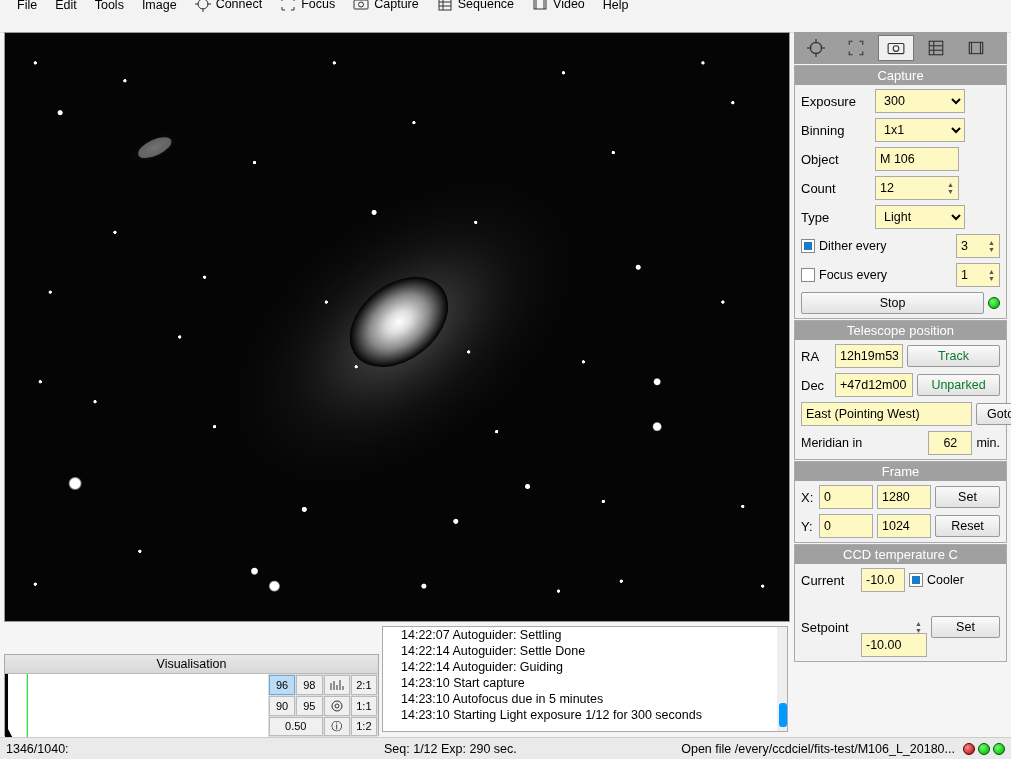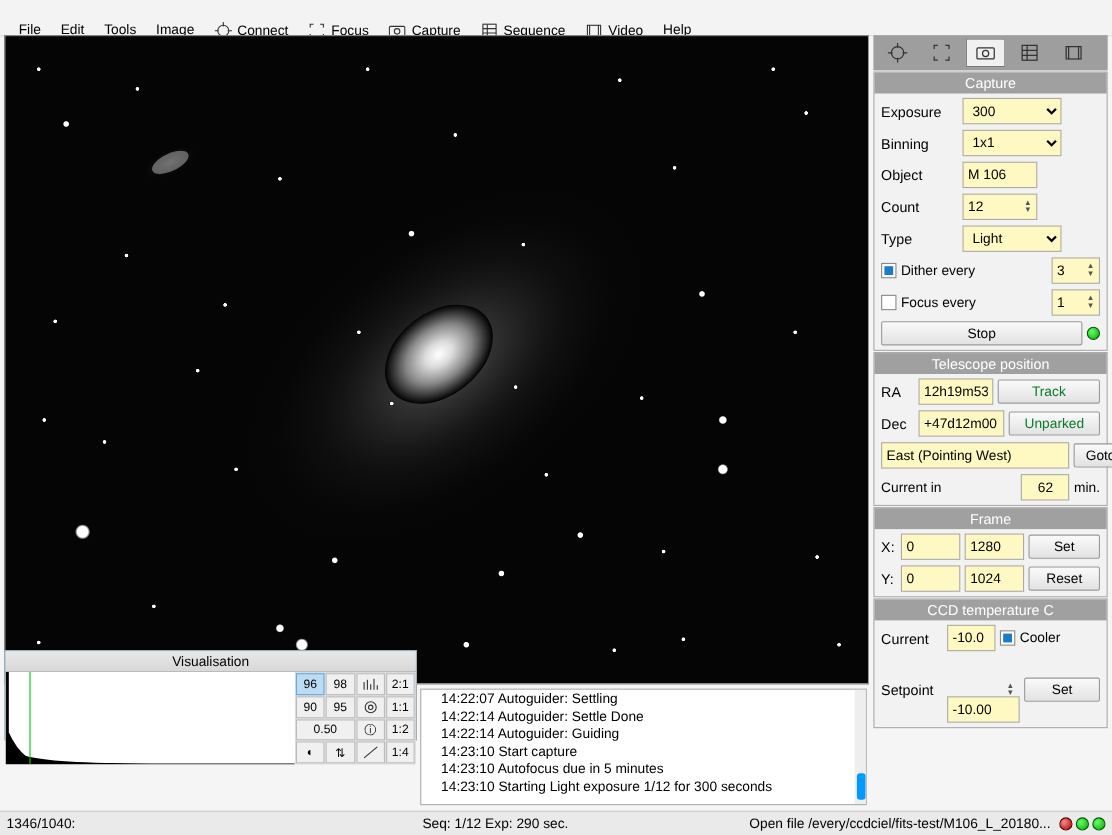--- a/index.html
+++ b/index.html
@@ -1,28 +1,28 @@
 <!DOCTYPE html>
 <html><head>
 <meta charset="utf-8">
 <style>
 * { box-sizing: border-box; margin: 0; padding: 0; }
 body { font-family: "Segoe UI", Tahoma, sans-serif; font-size: 12.5px; background: #f5f5f5; color: #000; width: 1011px; height: 759px; overflow: hidden; position: relative; }
 
 
-.menubar { display: flex; align-items: flex-start; gap: 0; background: #f3f3f3; border-bottom: 1px solid #ddd; height: 30px; padding: 16px 8px; }
+.menubar { display: flex; align-items: flex-end; gap: 0; background: #f3f3f3; border-bottom: 1px solid #ddd; height: 30px; padding: 16px 8px; }
 .menubar .item { padding: 4px 9px; cursor: pointer; display: flex; align-items: center; gap: 5px; }
 .menubar .ico { width: 16px; height: 16px; display: inline-flex; align-items: center; justify-content: center; color: #444; }
 
 
 .image-area { position: absolute; left: 4px; top: 32px; width: 786px; height: 590px; background: #000; border: 1px solid #999; overflow: hidden; }
 .image-area svg { width: 100%; height: 100%; }
 
 
-.vis-panel { position: absolute; left: 4px; top: 591px; width: 375px; height: 82px; border: 1px solid #aaa; background: #7dd3fc; }
+.vis-panel { position: absolute; left: 4px; top: 654px; width: 375px; height: 82px; border: 1px solid #aaa; background: #f9a8d4; }
 .vis-title { text-align: center; background: linear-gradient(#e8e8e8,#d8d8d8); padding: 2px; font-size: 12.5px; border-bottom: 1px solid #bbb; }
 .vis-body { display: flex; height: 84px; }
 .hist-area { flex: 1; background: #fff; position: relative; }
 .hist-area svg { width: 100%; height: 100%; }
 .vis-buttons { width: 110px; display: grid; grid-template-columns: 1fr 1fr 1fr 1fr; grid-template-rows: repeat(4,1fr); gap: 1px; padding: 1px; background: #ddd; }
 .vis-btn { background: #f0f0f0; border: 1px solid #bbb; display: flex; align-items: center; justify-content: center; font-size: 11px; cursor: pointer; }
 .vis-btn.active { background: #bcdcf5; border-color: #6aa8d8; }
 .vis-btn.wide { grid-column: span 2; }
 
 
@@ -40,21 +40,21 @@
 
 .section { background: #f2f2f2; border: 1px solid #aaa; }
 .section-title { background: #a0a0a0; color: #fff; text-align: center; padding: 2px; font-size: 13px; font-weight: 500; }
 .section-body { padding: 4px 6px; display: flex; flex-direction: column; gap: 5px; }
 
 .row { display: flex; align-items: center; gap: 4px; }
 .row label { flex: 0 0 70px; font-size: 13px; }
 .row label.short { flex: 0 0 56px; }
 input[type=text], select { border: 1px solid #aaa; background: #fef9c3; padding: 3px 4px; font-size: 12.5px; font-family: inherit; height: 24px; }
 select { width: 90px; }
-input.field { width: 68px; }
+input.field { width: 84px; }
 input.sfield { width: 44px; text-align: left; }
 .chk { width: 14px; height: 14px; border: 1px solid #888; background: #fff; display: inline-flex; align-items: center; justify-content: center; }
 .chk.checked::after { content: ""; width: 8px; height: 8px; background: #1a7cc7; }
 
 .btn { background: linear-gradient(#fafafa,#e2e2e2); border: 1px solid #999; border-radius: 2px; padding: 3px 10px; font-size: 12.5px; cursor: pointer; text-align: center; }
 .btn.green-text { color: #0a7a2a; }
 .spinner { position: relative; }
 .spinner .arrows { position: absolute; right: 2px; top: 1px; bottom: 1px; width: 10px; display: flex; flex-direction: column; justify-content: center; font-size: 7px; color: #555; line-height: 7px; }
 
 .dot { width: 12px; height: 12px; border-radius: 50%; display: inline-block; border: 1px solid #050; }
@@ -359,21 +359,21 @@
       <div class="row">
           <label style="flex:0 0 30px">Dec</label>
         <input type="text" style="width: 78px;" value="+47d12m00">
         <button class="btn green-text" style="flex:1;padding:3px 4px">Unparked</button>
         </div>
       <div class="row">
         <input type="text" style="flex: 1 1 0%;" value="East (Pointing West)">
         <button class="btn">Goto</button>
         </div>
       <div class="row">
-        <span style="flex:1">Current in</span>
+        <span style="flex:1">Meridian in</span>
         <input type="text" class="sfield" style="text-align: center;" value="62">
         <span>min.</span>
         </div>
     </div>
   </div>
 
   <div class="section">
     <div class="section-title">Frame</div>
     <div class="section-body">
       <div class="row">

